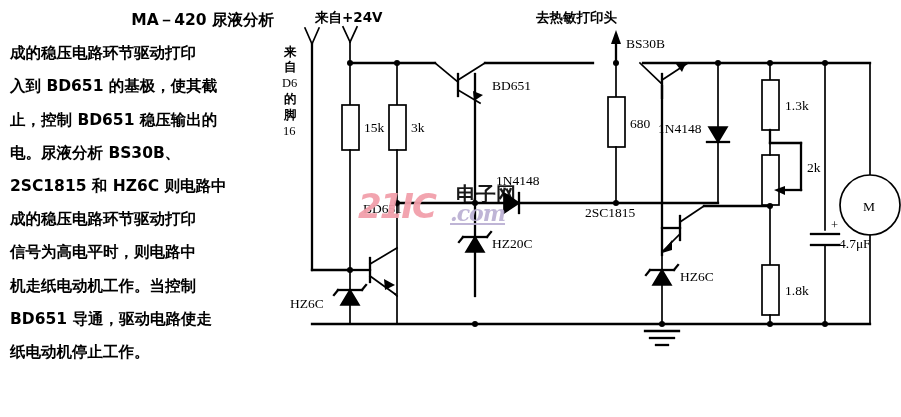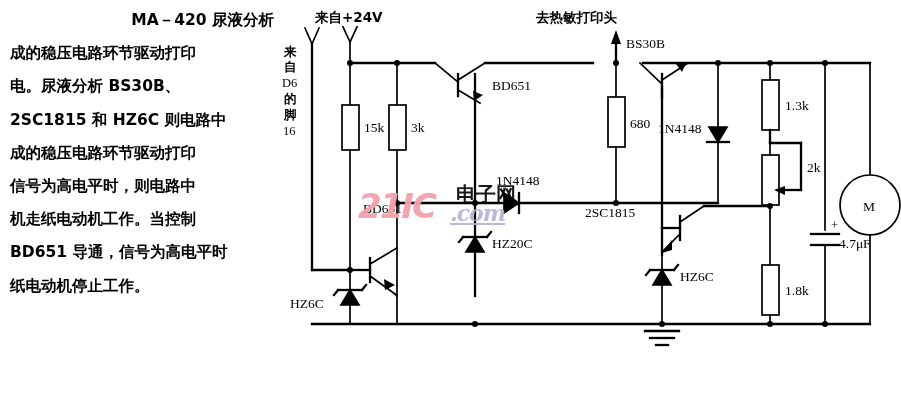--- a/index.html
+++ b/index.html
@@ -56,26 +56,28 @@
   }
 </style>
 </head>
 <body>
 
 <div id="page">
 
   <div id="desc">
     <div class="dline ind">MA－420 尿液分析</div>
     <div class="dline normal">成的稳压电路环节驱动打印</div>
+    <div class="dline normal">入到 BD651 的基极，使其截</div>
+    <div class="dline normal">止，控制 BD651 稳压输出的</div>
     <div class="dline normal">电。尿液分析 BS30B、</div>
     <div class="dline normal">2SC1815 和 HZ6C 则电路中</div>
     <div class="dline normal">成的稳压电路环节驱动打印</div>
     <div class="dline normal">信号为高电平时，则电路中</div>
     <div class="dline normal">机走纸电动机工作。当控制</div>
-    <div class="dline normal">BD651 导通，信号为高电平时</div>
+    <div class="dline normal">BD651 导通，驱动电路使走</div>
     <div class="dline normal">纸电动机停止工作。</div>
   </div>
 
   <div id="schem">
   <svg width="621" height="417" viewBox="0 0 621 417" xmlns="http://www.w3.org/2000/svg">
 
     <path class="wire-th" d="M70,63 L155,63"></path>
     <path class="wire-th" d="M205,63 L313,63"></path>
     <path class="wire-th" d="M363,63 L590,63"></path>
 

